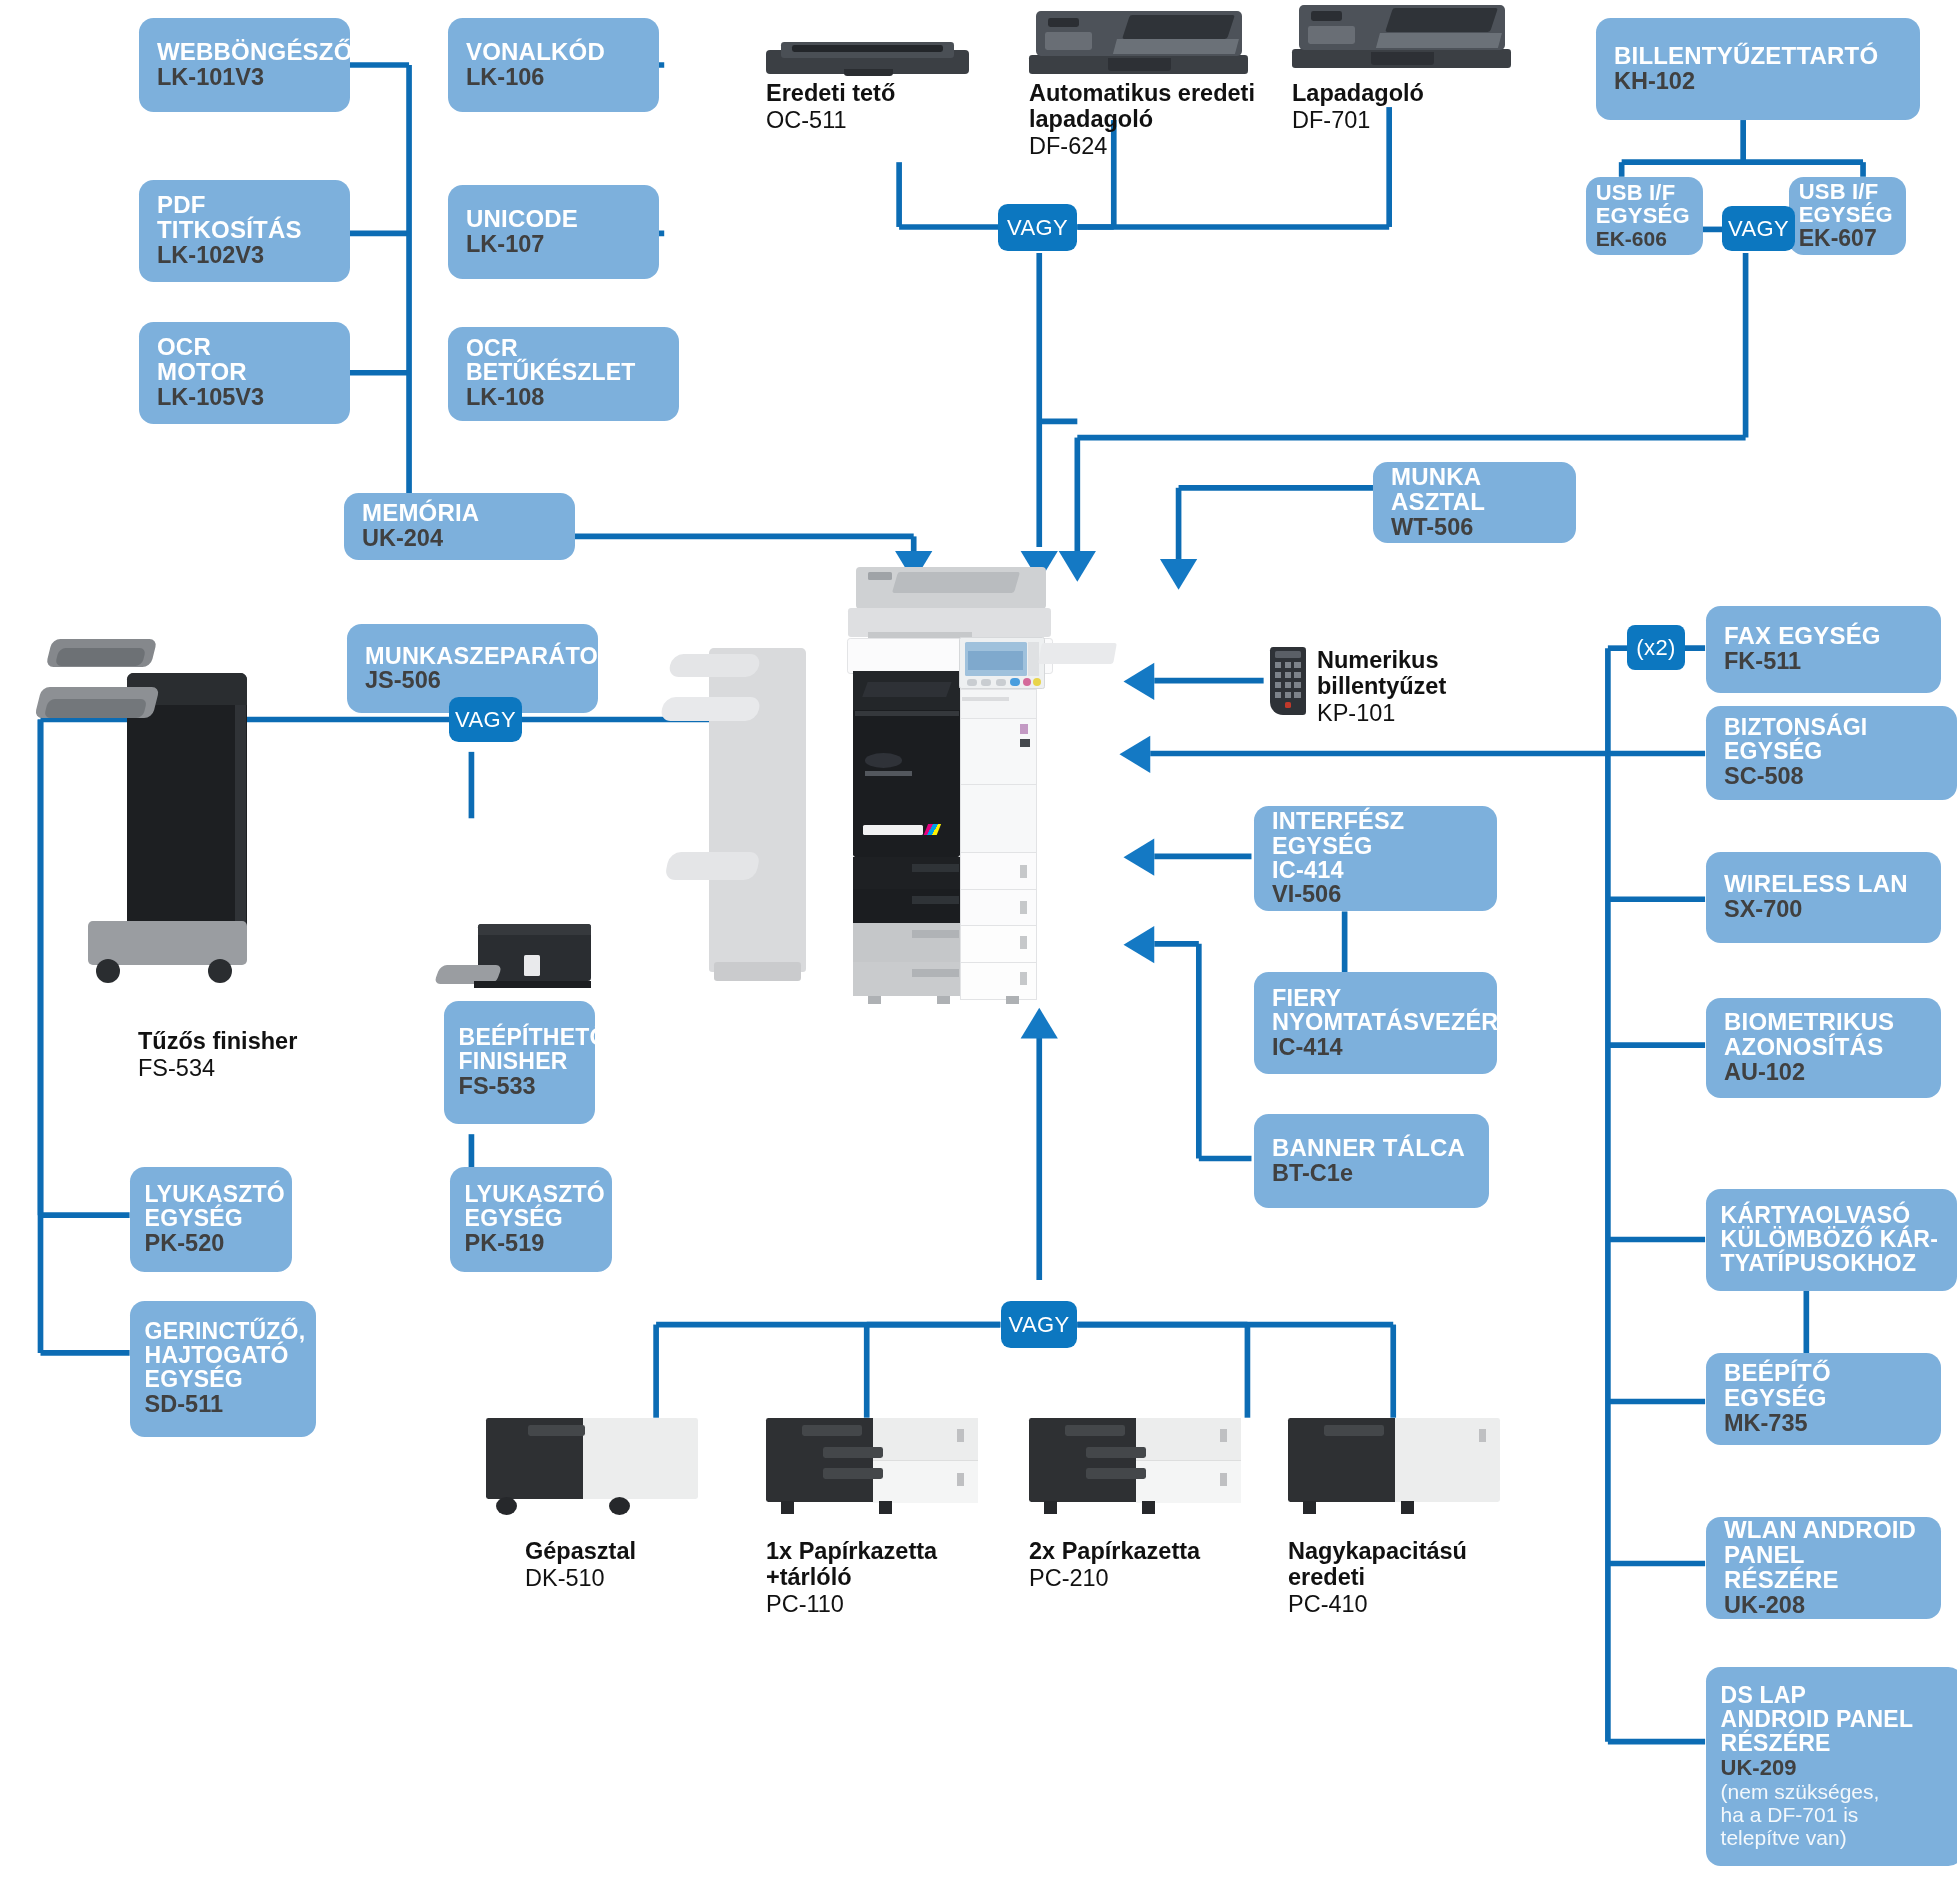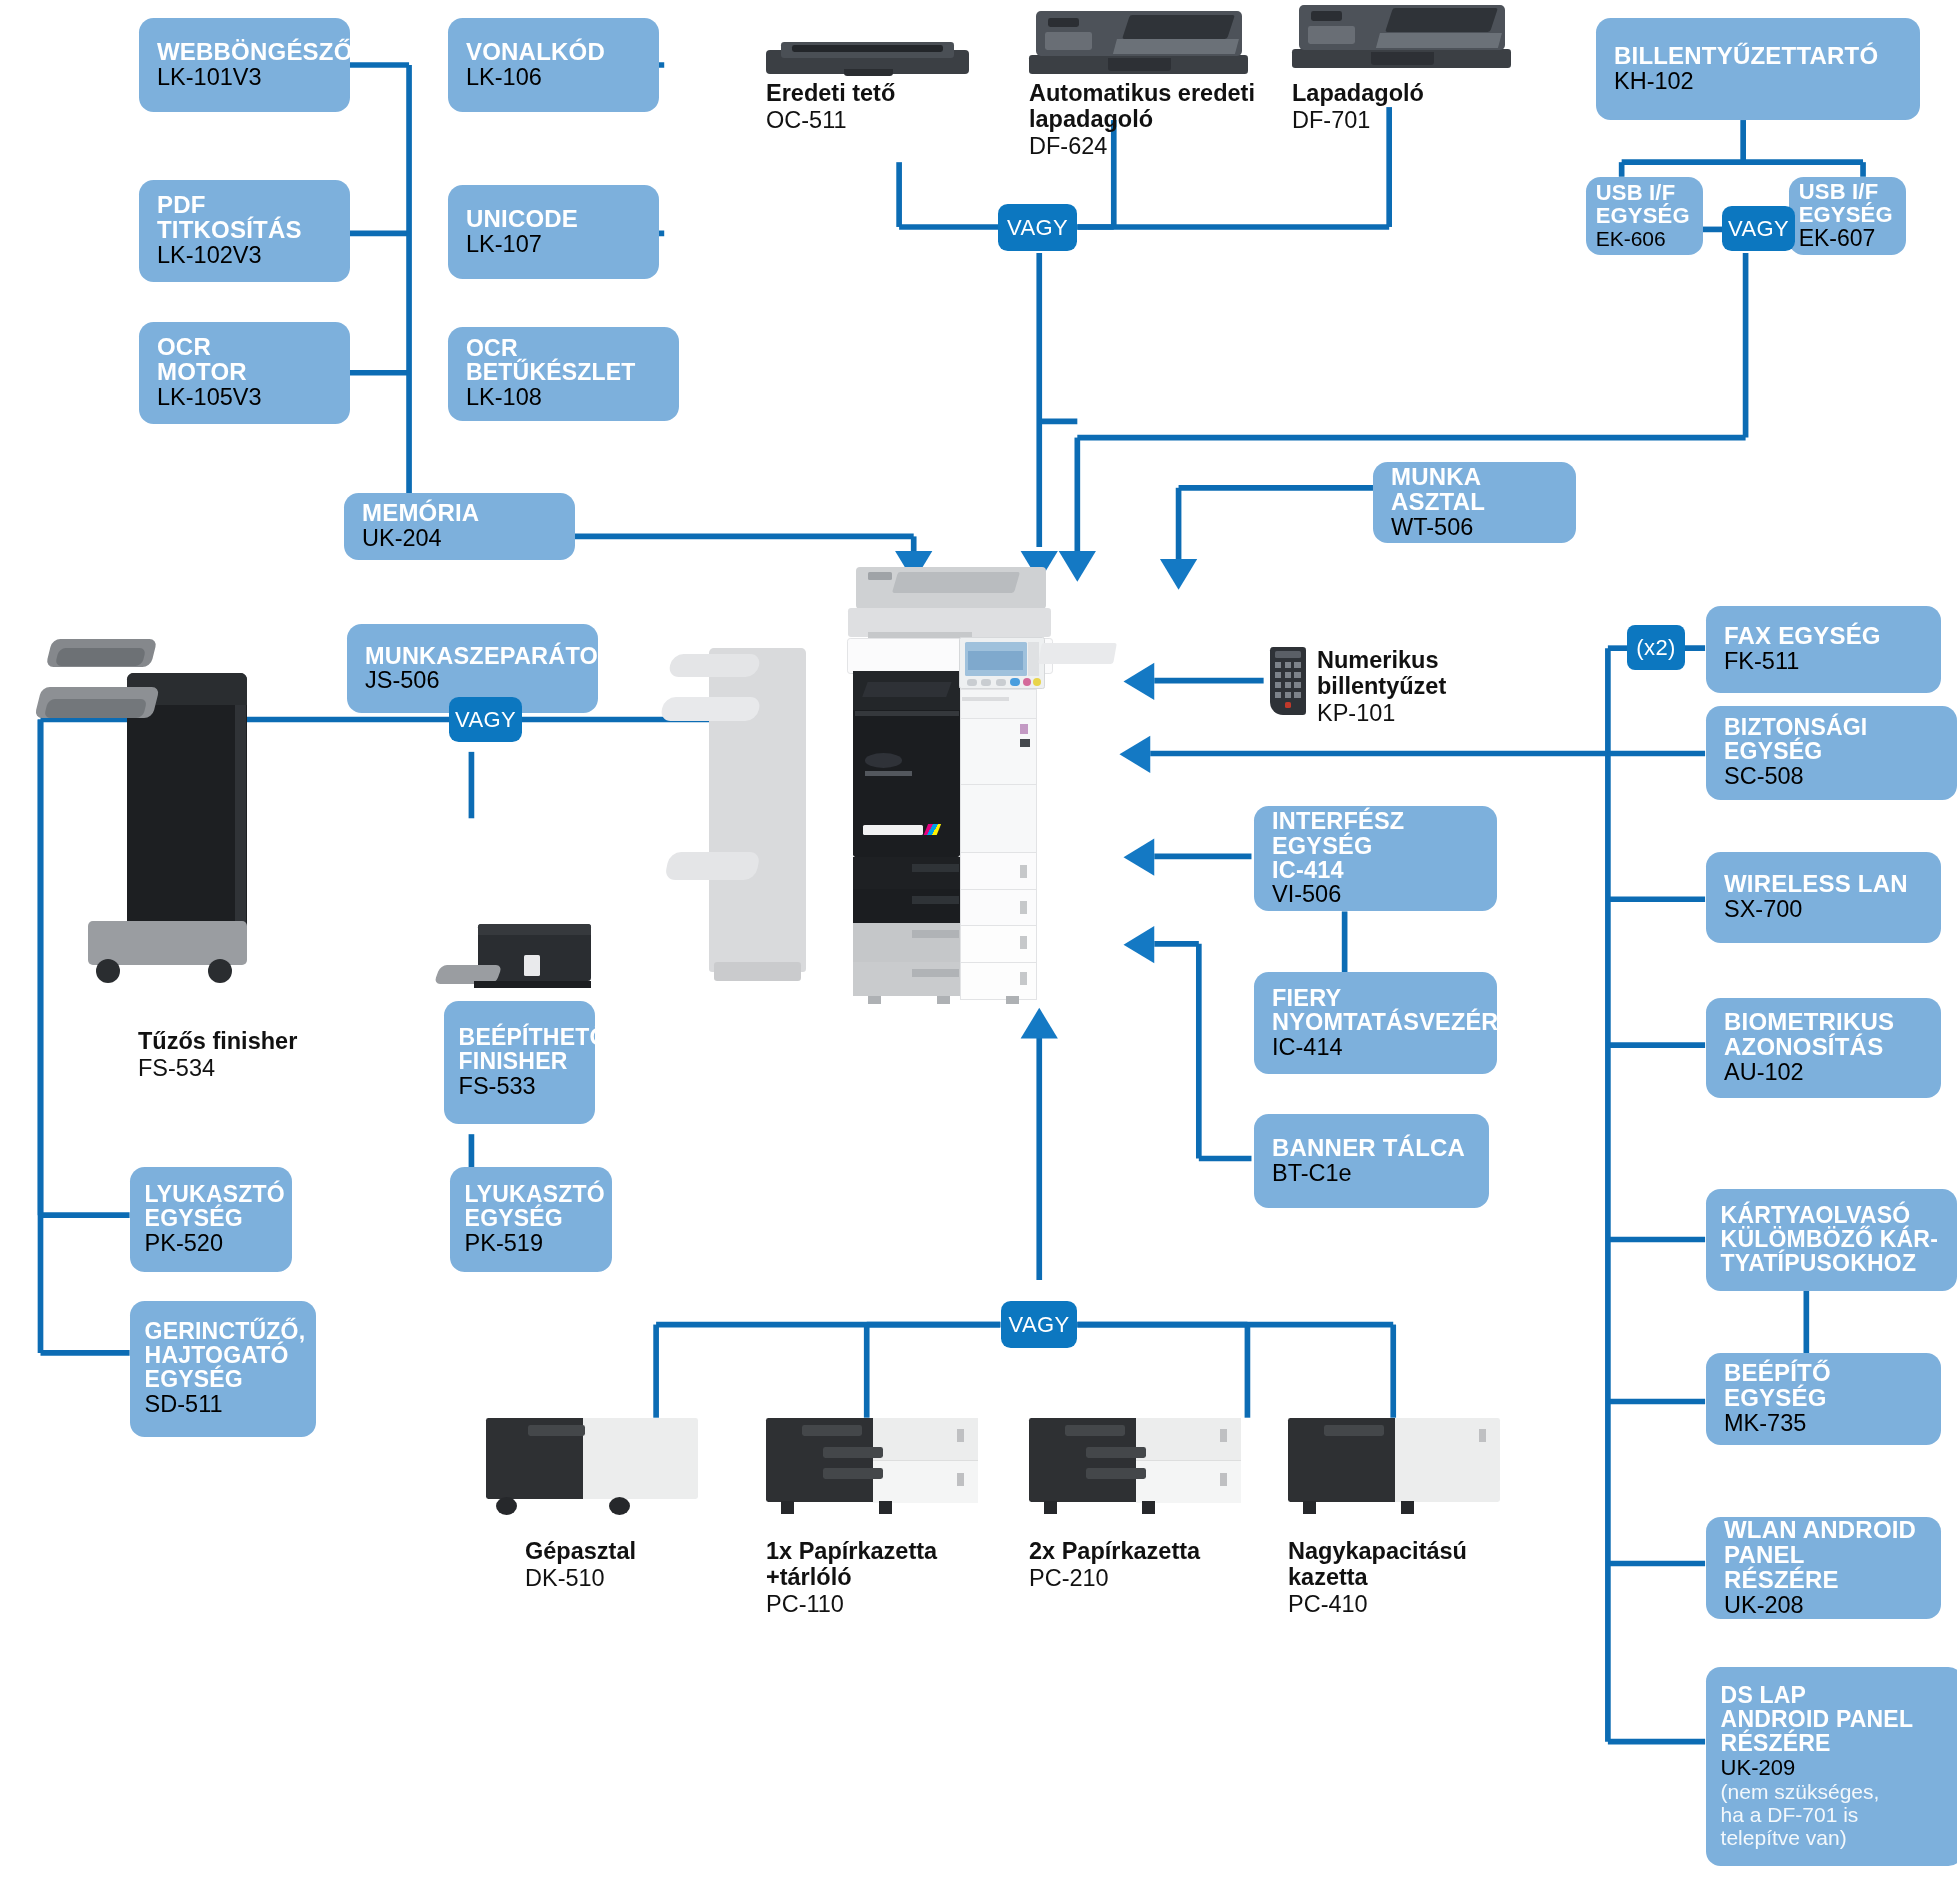--- a/index.html
+++ b/index.html
@@ -5,21 +5,21 @@
 <style>
   html,body{margin:0;padding:0;background:#ffffff;}
   body{font-family:"Liberation Sans", sans-serif;}
   #stage{position:relative;width:1957px;height:1882px;background:#fff;overflow:hidden;}
 
   
   .box{position:absolute;background:#7db0dc;border-radius:14.6px;box-sizing:border-box;
        padding:13px 16px 13px 18px;display:flex;flex-direction:column;justify-content:center;
        color:#ffffff;z-index:30;}
   .box .t{font-weight:bold;font-size:24px;line-height:1.04;letter-spacing:0.2px;text-transform:uppercase;}
-  .box .c{font-size:23.5px;line-height:1.08;color:#000000;font-weight:normal;}
+  .box .c{font-size:23.5px;line-height:1.08;color:#404040;font-weight:bold;}
   .box .note{font-size:21px;line-height:1.1;color:#f3f8fc;font-weight:normal;}
 
   
   .badge{position:absolute;background:#0c77c0;color:#fff;border-radius:9.7px;
          display:flex;align-items:center;justify-content:center;font-size:22px;
          letter-spacing:0.4px;z-index:40;font-weight:normal;}
 
   
   .cap{position:absolute;color:#111;z-index:30;}
   .cap .t{font-weight:bold;font-size:23.5px;line-height:1.1;}
@@ -535,18 +535,18 @@
   <div class="dev" style="left:1288px;top:1418px;width:212px;height:96px;">
     <div style="position:absolute;left:0;top:0;width:144px;height:84px;background:#2e3033;border-radius:2.4px;"></div>
     <div style="position:absolute;left:107px;top:0px;width:105px;height:84px;background:#eceded;border-radius:0 2.4px 2.4px 0;"></div>
     <div style="position:absolute;left:36px;top:6.5px;width:60px;height:11.3px;background:#44474a;border-radius:2.4px;"></div>
     <div style="position:absolute;left:191px;top:11.3px;width:6.5px;height:13px;background:#bfc0c2;"></div>
     <div style="position:absolute;left:14.6px;top:83px;width:13px;height:13px;background:#26282b;"></div>
     <div style="position:absolute;left:113px;top:83px;width:13px;height:13px;background:#26282b;"></div>
   </div>
   <div class="cap" style="left:1288px;top:1539px;width:243px;">
     <div class="t">Nagykapacitású</div>
-    <div class="t">kazetta</div>
+    <div class="t">eredeti</div>
     <div class="c">PC-410</div>
   </div>
 
 </div>
 
 
 </body></html>

